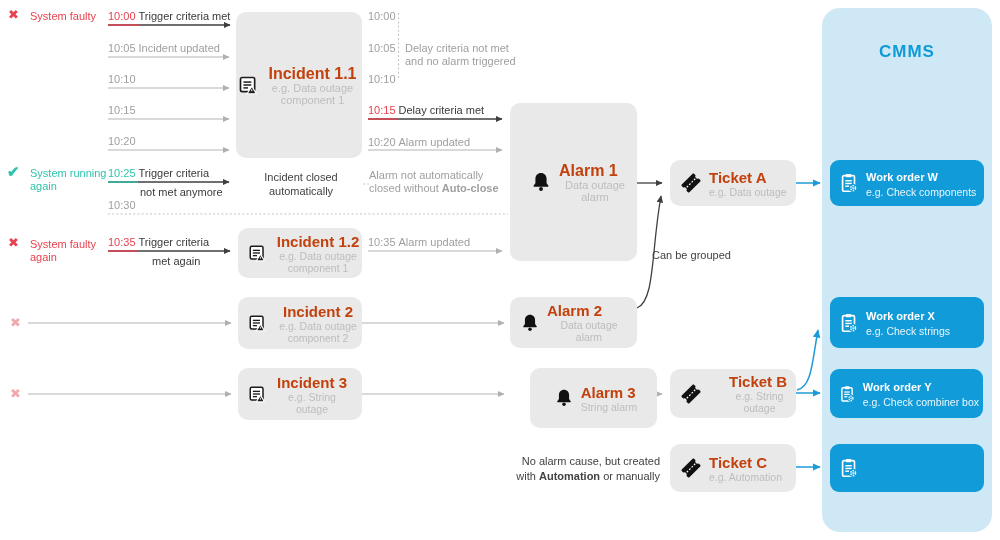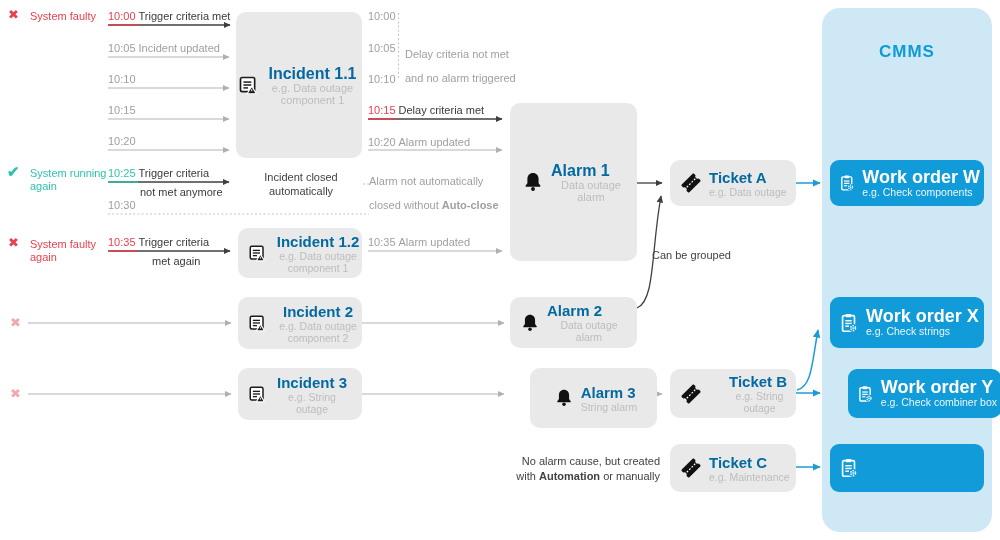--- a/index.html
+++ b/index.html
@@ -13,40 +13,40 @@
   .tl .time{margin-right:3px;}
   .tl.active{color:#3a3a3a;}
   .time-red{color:#e8414e;}
   .time-teal{color:#2fc3ad;}
   .status-label{font-size:11px;line-height:13px;z-index:3;}
   .status-red{color:#e8414e;}
   .status-teal{color:#2fc3ad;}
   .xmark{font-size:13px;color:#e8414e;z-index:3;line-height:13px;}
   .xmark.faded{color:#f2a9ae;}
   .checkmark{font-size:15px;color:#2fc3ad;font-weight:bold;z-index:3;line-height:15px;}
-  .note{font-size:11px;color:#9f9f9f;line-height:24px;z-index:3;}
+  .note{font-size:11px;color:#9f9f9f;line-height:13px;z-index:3;}
   .note-dark{font-size:11px;color:#424242;line-height:14px;z-index:3;}
   .whitebg{background:#fff;}
 
   
   .node{background:#e9e9e9;border-radius:10px;display:flex;align-items:center;
         justify-content:flex-start;gap:7px;padding:0 6px 0 10px;z-index:3;box-sizing:border-box;}
   .node .txt{display:flex;flex-direction:column;align-items:center;}
-  .node .title{font-size:15px;font-weight:bold;color:#0369a1;line-height:17px;white-space:nowrap;}
+  .node .title{font-size:15px;font-weight:bold;color:#c2410c;line-height:17px;white-space:nowrap;}
   .node .sub{font-size:10.5px;color:#bdbdbd;line-height:12px;text-align:center;}
   .node svg{flex:0 0 auto;}
 
   
   .cmms-panel{left:822px;top:8px;width:170px;height:524px;background:#cfe8f6;border-radius:18px;z-index:1;}
   .cmms-title{left:822px;top:42px;width:170px;text-align:center;font-size:17px;font-weight:bold;
               color:#0f9ad8;z-index:3;letter-spacing:1px;}
   .wo{background:#119bd9;border-radius:9px;display:flex;align-items:center;gap:6px;
       padding:0 4px 0 8px;z-index:3;box-sizing:border-box;}
   .wo .txt{display:flex;flex-direction:column;}
-  .wo .title{font-size:18px;font-weight:bold;color:#fff;line-height:17px;white-space:nowrap;}
+  .wo .title{font-size:11px;font-weight:bold;color:#fff;line-height:17px;white-space:nowrap;}
   .wo .sub{font-size:10.5px;color:#eaf6fd;line-height:12px;white-space:nowrap;}
 
   .ln-dark{stroke:#3f3f3f;stroke-width:1.3;fill:none;}
   .ln-gray{stroke:#b3b3b3;stroke-width:1.2;fill:none;}
   .ln-blue{stroke:#1b9cd8;stroke-width:1.5;fill:none;}
   .ln-dot{stroke:#c4c4c4;stroke-width:1.1;fill:none;stroke-dasharray:2 2.2;}
   .seg-red{stroke:#e8414e;stroke-width:1.4;}
   .seg-teal{stroke:#2fc3ad;stroke-width:1.4;}
   b.inline{font-weight:bold;}
 </style>
@@ -207,21 +207,21 @@
       <line x1="6.5" y1="15.5" x2="12" y2="15.5" stroke="#1d1d1d" stroke-width="1.8"></line>
       <path d="M16.5 13.5 L22 22.5 H11 Z" fill="#1d1d1d" stroke="#fff" stroke-width="1.4"></path>
       <line x1="16.5" y1="17" x2="16.5" y2="19.5" stroke="#fff" stroke-width="1.2"></line>
     </svg>
     <div class="txt">
       <div class="title">Incident 3</div>
       <div class="sub" style="width:78px;">e.g. String outage</div>
     </div>
   </div>
 
-  <div class="abs node" style="left:510px;top:103px;width:127px;height:158px;padding-left:12px;">
+  <div class="abs node" style="left:510px;top:103px;width:127px;height:158px;padding-left:20px;">
     <svg width="22" height="22" viewBox="0 0 24 24">
       <path d="M12 2.2c-3.7 0-6.1 2.8-6.1 6.4v4.7l-1.9 2.5c-.35.55 0 1.4.85 1.4h14.3c.85 0 1.2-.85.85-1.4l-1.9-2.5V8.6c0-3.6-2.4-6.4-6.1-6.4z" fill="#111"></path>
       <circle cx="12" cy="19.6" r="2.1" fill="#111"></circle>
     </svg>
     <div class="txt" style="align-items:flex-start;">
       <div class="title" style="font-size:16px;">Alarm 1</div>
       <div class="sub" style="font-size:11px;">Data outage alarm</div>
     </div>
   </div>
 
@@ -282,21 +282,21 @@
 
   <div class="abs node" style="left:670px;top:444px;width:126px;height:48px;">
     <svg width="22" height="22" viewBox="0 0 24 24">
       <g transform="rotate(-45 12 12)">
         <path d="M2.5 9.5 V7.2c0-.6.45-1.1 1.1-1.1h16.8c.65 0 1.1.5 1.1 1.1v2.3a2.6 2.6 0 0 0 0 5v2.3c0 .6-.45 1.1-1.1 1.1H3.6c-.65 0-1.1-.5-1.1-1.1v-2.3a2.6 2.6 0 0 0 0-5z" fill="#111"></path>
         <line x1="5.5" y1="12" x2="18.5" y2="12" stroke="#fff" stroke-width="1.3" stroke-dasharray="2 1.7"></line>
       </g>
     </svg>
     <div class="txt" style="align-items:flex-start;">
       <div class="title">Ticket C</div>
-      <div class="sub">e.g. Maintenance</div>
+      <div class="sub">e.g. Automation</div>
     </div>
   </div>
 
   <div class="abs wo" style="left:830px;top:160px;width:154px;height:46px;">
     <svg width="22" height="22" viewBox="0 0 24 24">
       <rect x="5" y="4" width="13" height="17" rx="1.5" fill="none" stroke="#fff" stroke-width="1.8"></rect>
       <rect x="8.5" y="2.2" width="6" height="3.6" rx="1" fill="#fff"></rect>
       <line x1="8" y1="9.5" x2="15" y2="9.5" stroke="#fff" stroke-width="1.6"></line>
       <line x1="8" y1="12.5" x2="15" y2="12.5" stroke="#fff" stroke-width="1.6"></line>
       <line x1="8" y1="15.5" x2="12" y2="15.5" stroke="#fff" stroke-width="1.6"></line>
@@ -320,21 +320,21 @@
       <circle cx="16.5" cy="17.5" r="4.4" fill="#119bd9"></circle>
       <circle cx="16.5" cy="17.5" r="2.6" fill="none" stroke="#fff" stroke-width="1.7" stroke-dasharray="1.5 1.1"></circle>
       <circle cx="16.5" cy="17.5" r="1" fill="#fff"></circle>
     </svg>
     <div class="txt">
       <div class="title">Work order X</div>
       <div class="sub">e.g. Check strings</div>
     </div>
   </div>
 
-  <div class="abs wo" style="left:848px;top:369px;width:153px;height:49px;">
+  <div class="abs wo" style="left:830px;top:369px;width:153px;height:49px;">
     <svg width="22" height="22" viewBox="0 0 24 24">
       <rect x="5" y="4" width="13" height="17" rx="1.5" fill="none" stroke="#fff" stroke-width="1.8"></rect>
       <rect x="8.5" y="2.2" width="6" height="3.6" rx="1" fill="#fff"></rect>
       <line x1="8" y1="9.5" x2="15" y2="9.5" stroke="#fff" stroke-width="1.6"></line>
       <line x1="8" y1="12.5" x2="15" y2="12.5" stroke="#fff" stroke-width="1.6"></line>
       <line x1="8" y1="15.5" x2="12" y2="15.5" stroke="#fff" stroke-width="1.6"></line>
       <circle cx="16.5" cy="17.5" r="4.4" fill="#119bd9"></circle>
       <circle cx="16.5" cy="17.5" r="2.6" fill="none" stroke="#fff" stroke-width="1.7" stroke-dasharray="1.5 1.1"></circle>
       <circle cx="16.5" cy="17.5" r="1" fill="#fff"></circle>
     </svg>

